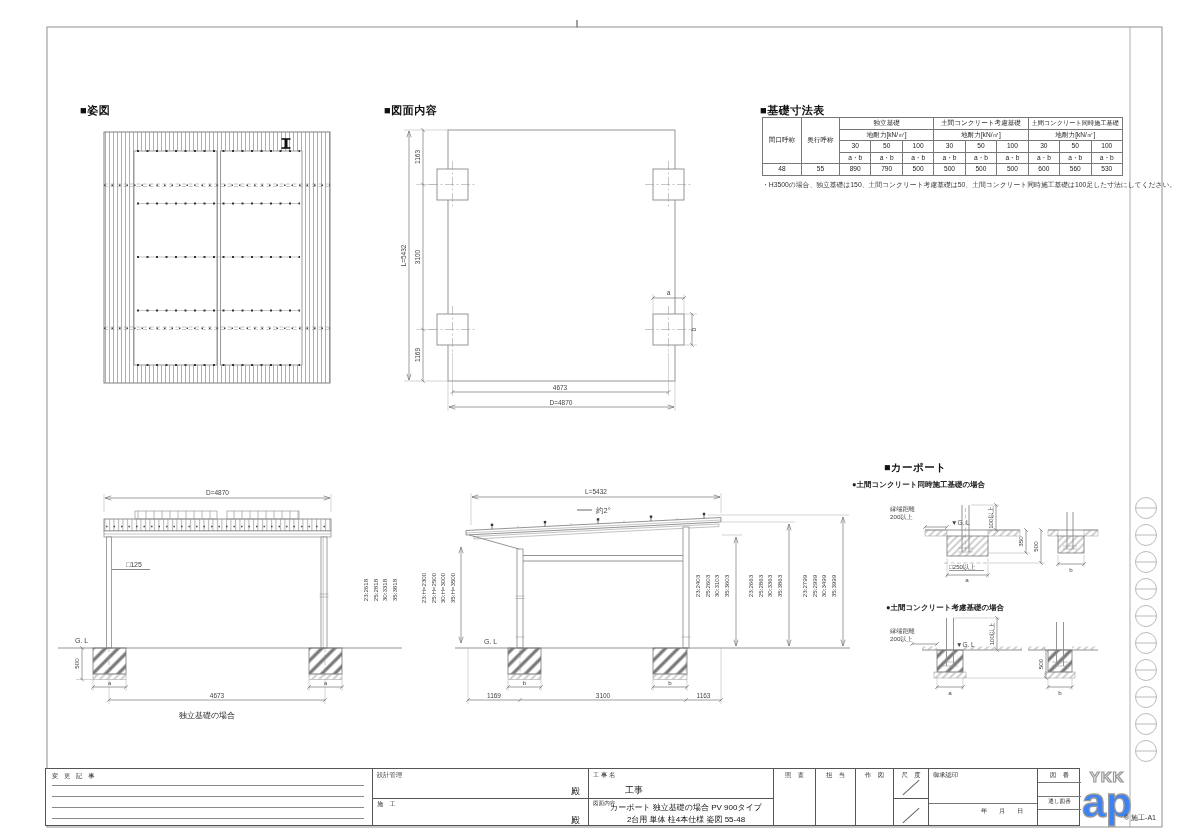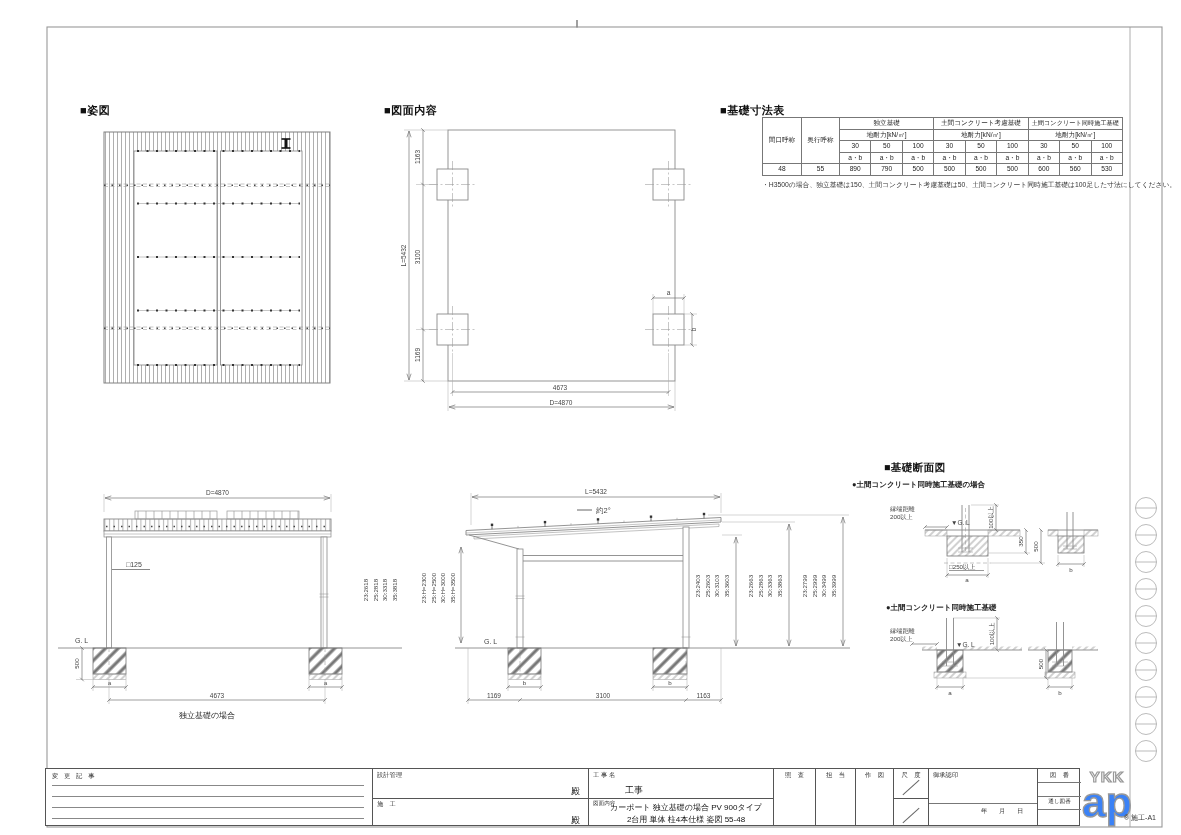--- a/index.html
+++ b/index.html
@@ -402,24 +402,24 @@
     <line x1="1052" y1="666" x2="1068" y2="666" class="lt"></line>
     <line x1="1048" y1="678" x2="1048" y2="690" class="ext"></line>
         <line x1="1072" y1="678" x2="1072" y2="690" class="ext"></line>
     <line x1="1048" y1="687" x2="1072" y2="687" class="dim" marker-start="url(#mT)" marker-end="url(#mT)"></line>
     <text class="t6 mid" x="1060" y="694.5">b</text>
   </g>
 </svg>
 
   <div class="abs sec-title" style="left:80px;top:103px;">■姿図</div>
   <div class="abs sec-title" style="left:384px;top:103px;">■図面内容</div>
-  <div class="abs sec-title" style="left:720px;top:103px;">■基礎寸法表</div>
-  <div class="abs sec-title" style="left:884px;top:461px;font-size:10.5px;">■基礎断面図</div>
+  <div class="abs sec-title" style="left:760px;top:103px;">■基礎寸法表</div>
+  <div class="abs sec-title" style="left:884px;top:461px;font-size:10.5px;">■カーポート</div>
   <div class="abs sub-title" style="left:852px;top:480px;">●土間コンクリート同時施工基礎の場合</div>
-  <div class="abs sub-title" style="left:886px;top:603px;">●土間コンクリート同時施工基礎</div>
+  <div class="abs sub-title" style="left:886px;top:603px;">●土間コンクリート考慮基礎の場合</div>
 
   <div class="abs" style="left:762px;top:117px;">
     <table id="kiso-table" style="width:361px;">
       <tbody>
           <tr>
         <td rowspan="4" style="width:38px;">間口呼称</td>
         <td rowspan="4" style="width:37px;">奥行呼称</td>
         <td colspan="3">独立基礎</td>
         <td colspan="3">土間コンクリート考慮基礎</td>
         <td colspan="3" style="font-size:6.2px;">土間コンクリート同時施工基礎</td>

